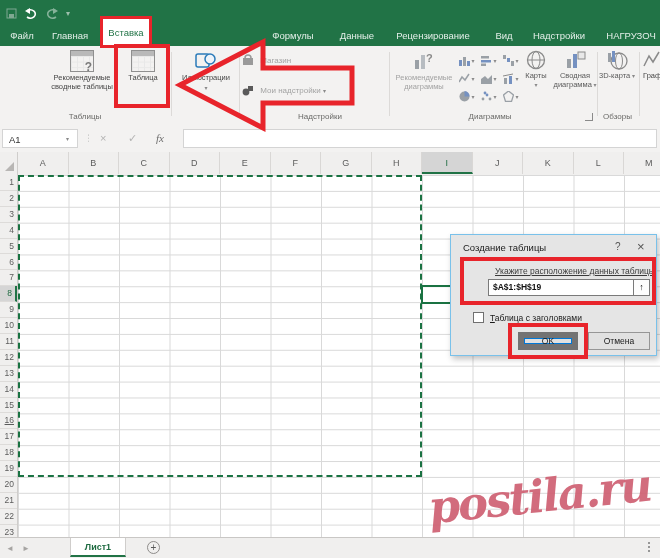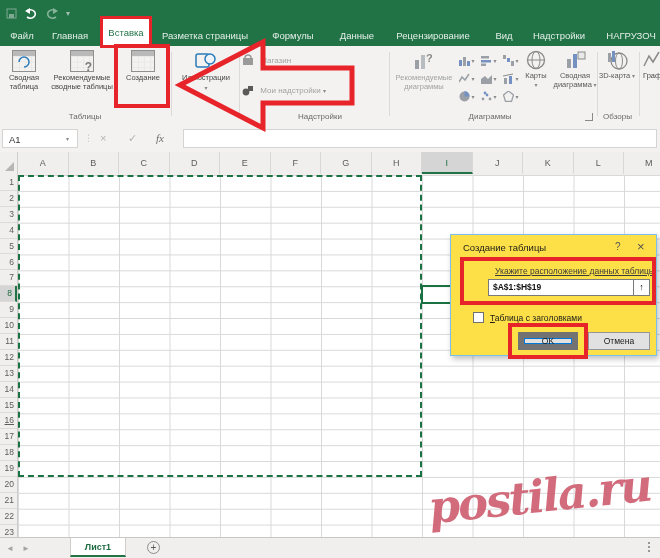--- a/index.html
+++ b/index.html
@@ -48,21 +48,21 @@
                          linear-gradient(to bottom,#d9d9d9 1px,transparent 1px);
         background-size:50.5px 15.9px;}
   .rowheads{left:0;top:175px;width:18px;height:362px;background:#f0efee;border-right:1px solid #cfcdcb;box-sizing:border-box;}
   .rowh{position:absolute;left:0;width:17px;height:15.9px;line-height:15.9px;text-align:right;
         padding-right:3px;font-size:8.5px;color:#5c5c5c;border-bottom:1px solid #dddbd9;box-sizing:border-box;}
   .rowh.active{background:#d5d5d5;color:#1e6b41;border-right:2px solid #217346;}
   .sel-dash{left:18px;top:175px;width:404px;height:302px;border:2px dashed #1a7242;box-sizing:border-box;z-index:5;}
   .activecell{left:421px;top:285px;width:53px;height:19px;border:2px solid #1a7242;box-sizing:border-box;z-index:6;background:transparent;}
 
   
-  .dialog{left:450px;top:234px;width:205px;height:120px;background:#fde047;border:1px solid #79c1ea;
+  .dialog{left:450px;top:234px;width:205px;height:120px;background:#e5e5e5;border:1px solid #79c1ea;
           box-shadow:2px 3px 6px rgba(0,0,0,.25);z-index:60;font-size:8.5px;color:#333;}
   .dlg-title{position:absolute;left:12px;top:7px;font-size:9.5px;color:#1a1a1a;}
   .dlg-help{position:absolute;left:164px;top:6px;font-size:10px;color:#555;}
   .dlg-close{position:absolute;left:186px;top:4px;font-size:13px;color:#555;}
   .dlg-label{position:absolute;left:13px;top:31px;width:188px;white-space:nowrap;overflow:hidden;
              text-decoration:underline;color:#3a3a3a;margin-left:31px;}
   .dlg-input{position:absolute;left:37px;top:44px;width:146px;height:17px;background:#fff;border:1px solid #7a7a7a;
              box-sizing:border-box;line-height:15px;padding-left:4px;font-weight:bold;color:#111;}
   .dlg-range-btn{position:absolute;left:182px;top:44px;width:17px;height:17px;background:#fdfdfd;border:1px solid #7a7a7a;
              box-sizing:border-box;text-align:center;line-height:15px;font-weight:bold;font-size:9px;color:#111;}
@@ -123,54 +123,43 @@
           <path d="M11 3 A5 4 0 1 0 11 9" fill="none" stroke="#fff" stroke-width="1.6"></path>
           <path d="M8 0 L13 3 L8 6 Z" fill="#fff"></path>
         </svg>
       </span>
     <span style="color:#9dbfac;font-size:8px;">▾</span>
   </div>
   <div class="abs win-title">Книга1 - Excel</div>
 
   <span class="abs tab" style="left:22px">Файл</span>
   <span class="abs tab" style="left:70px">Главная</span>
-  <span class="abs tab" style="left:205px">Разметка страницы</span>
   <span class="abs tab" style="left:293px">Формулы</span>
   <span class="abs tab" style="left:357px">Данные</span>
   <span class="abs tab" style="left:433px">Рецензирование</span>
   <span class="abs tab" style="left:504px">Вид</span>
   <span class="abs tab" style="left:559px">Надстройки</span>
   <span class="abs tab" style="left:631px">НАГРУЗОЧ</span>
 
   <div class="abs tab-insert-box anno">Вставка</div>
 
   <div class="abs ribbon">
-    <div class="rbtn" style="left:2px;top:4px;width:44px;">
-      <span class="ic">
-          <span class="icon-grid">
-            <svg width="14" height="14" style="position:absolute;left:4px;top:4px">
-              <path d="M2 7 A5 5 0 1 1 7 12" fill="none" stroke="#2b7bb9" stroke-width="1.5"></path>
-            </svg>
-          </span>
-        </span>
-      <span>Сводная таблица</span>
-    </div>
     <div class="rbtn" style="left:46px;top:4px;width:72px;">
       <span class="ic">
           <span class="icon-grid">
             <span style="position:absolute;right:1px;bottom:0;font-size:12px;color:#7a7a7a;font-weight:bold">?</span>
           </span>
         </span>
       <span>Рекомендуемые сводные таблицы</span>
     </div>
     <div class="rbtn" style="left:120px;top:4px;width:46px;">
       <span class="ic">
           <span class="icon-grid"></span>
         </span>
-      <span>Создание</span>
+      <span>Таблица</span>
     </div>
     <div class="glabel" style="left:0;width:170px;">Таблицы</div>
     <div class="vsep" style="left:171px"></div>
 
     <div class="rbtn" style="left:175px;top:4px;width:62px;">
       <span class="ic">
           <svg width="24" height="22">
             <rect x="2" y="4" width="13" height="13" rx="2" fill="none" stroke="#2b7bb9" stroke-width="1.5"></rect>
             <circle cx="16" cy="9" r="5" fill="#eef4fa" stroke="#2b7bb9" stroke-width="1.5"></circle>
           </svg>

